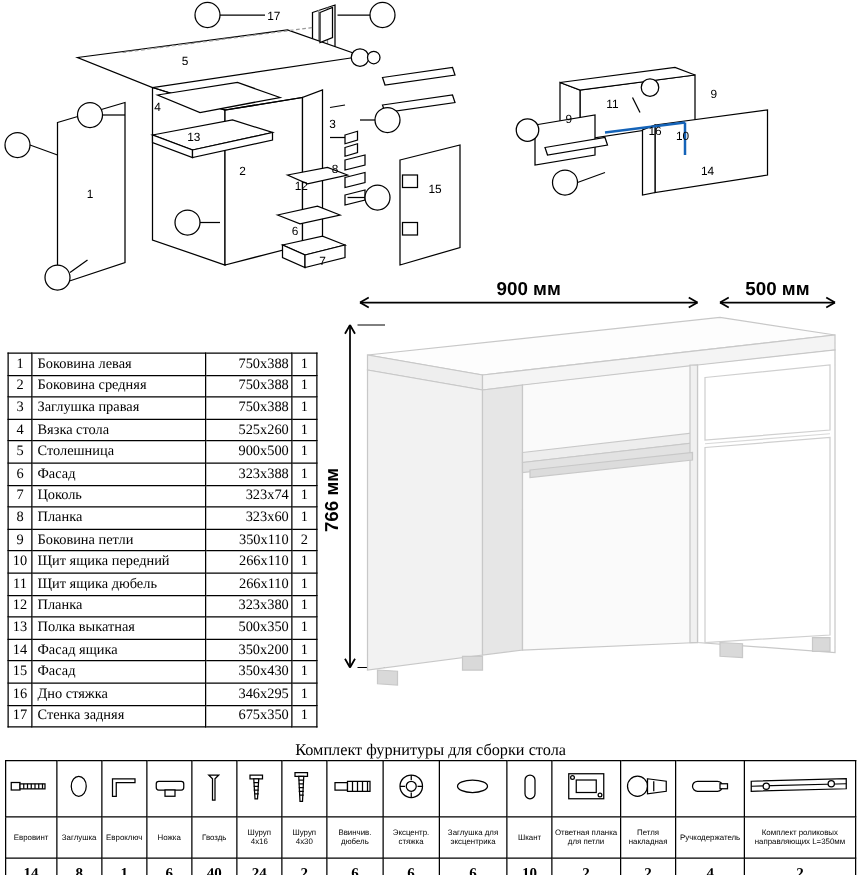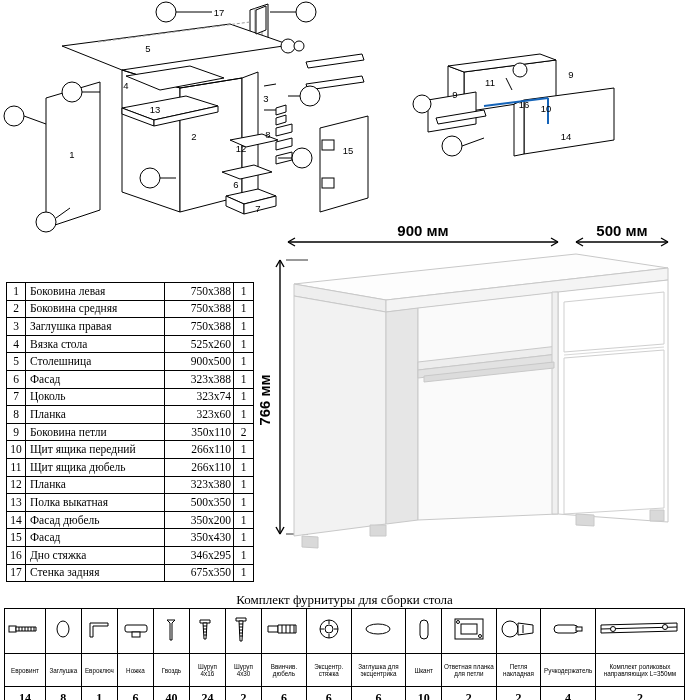--- a/index.html
+++ b/index.html
@@ -234,21 +234,21 @@
           <td class="qt">1</td>
         </tr>
       <tr>
           <td class="num">13</td>
           <td class="nm">Полка выкатная</td>
           <td class="sz">500x350</td>
           <td class="qt">1</td>
         </tr>
       <tr>
           <td class="num">14</td>
-          <td class="nm">Фасад дюбель</td>
+          <td class="nm">Фасад ящика</td>
           <td class="sz">350x200</td>
           <td class="qt">1</td>
         </tr>
       <tr>
           <td class="num">15</td>
           <td class="nm">Фасад</td>
           <td class="sz">350x430</td>
           <td class="qt">1</td>
         </tr>
       <tr>

